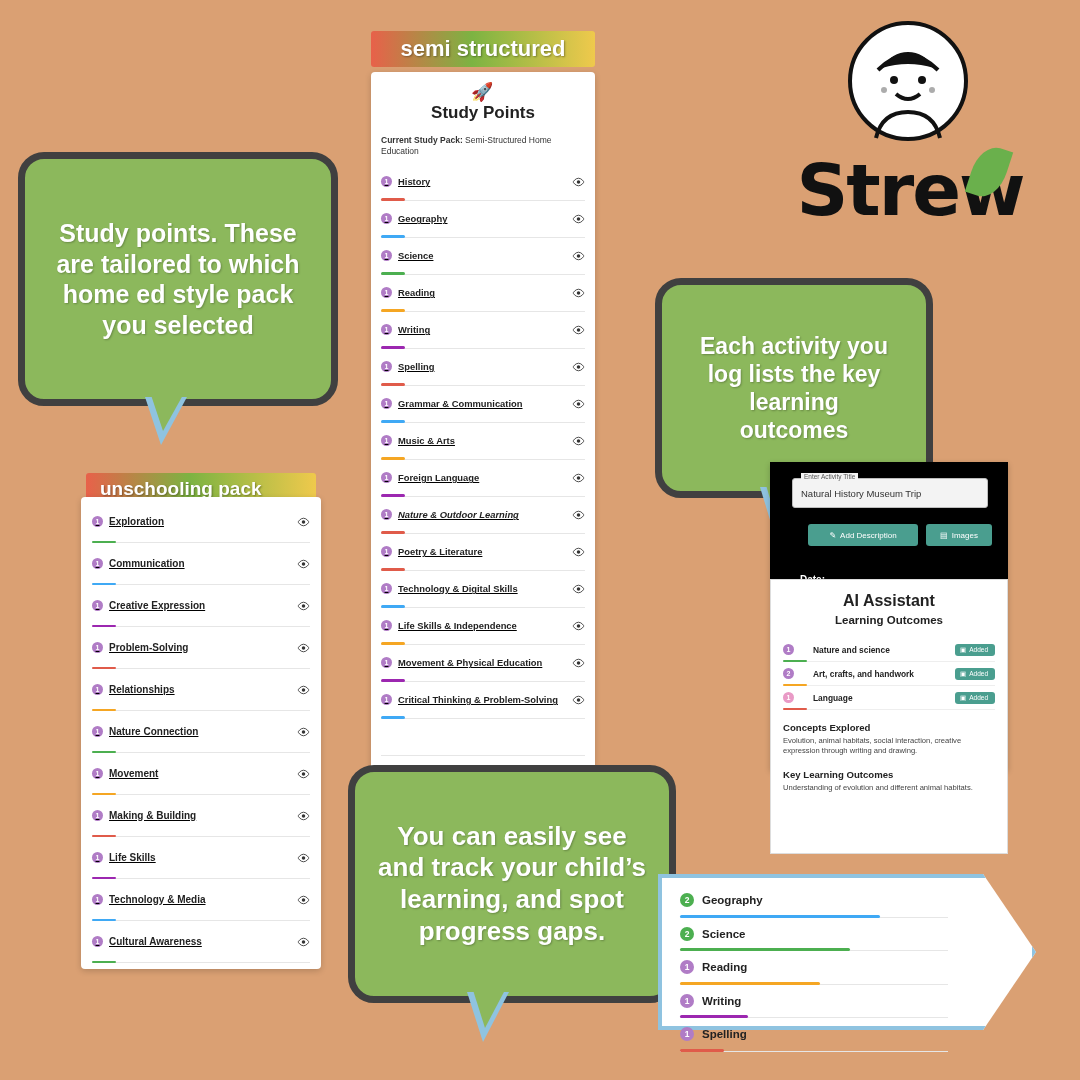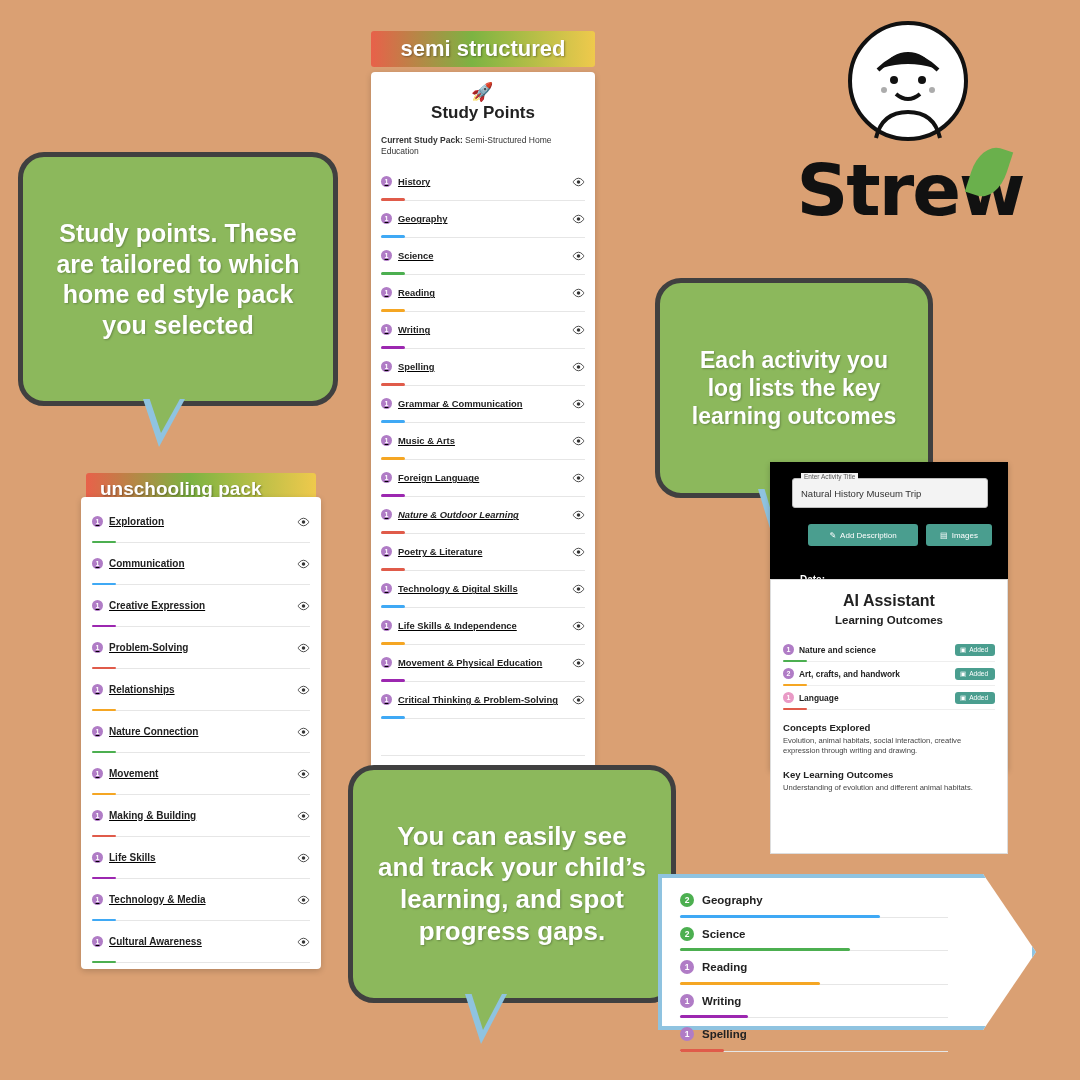--- a/index.html
+++ b/index.html
@@ -41,21 +41,21 @@
     position:absolute;border-radius:3px;padding:5px 14px;font-weight:bold;color:#fff;
     text-shadow:1px 1px 2px rgba(0,0,0,.35);
   }
   #tag-semi{left:371px;top:31px;width:224px;box-sizing:border-box;text-align:center;
     font-size:22px;background:linear-gradient(90deg,#e8614a 0%, #7cb342 45%, #efc94c 100%);}
   #tag-unschool{left:86px;top:473px;width:230px;box-sizing:border-box;text-align:left;
     font-size:19px;background:linear-gradient(90deg,#e8614a 0%, #7cb342 45%, #efc94c 100%);}
 
   
   .bubble{
-    position:absolute;background:#8cb85c;border:5px solid #404040;border-radius:26px;
+    position:absolute;background:#8cb85c;border:7px solid #404040;border-radius:26px;
     color:#fff;font-weight:bold;text-align:center;display:flex;align-items:center;
     justify-content:center;box-sizing:border-box;
     text-shadow:1px 1px 2px rgba(0,0,0,.25);line-height:1.22;
   }
   .bubble .tail,.bubble .tail-in{position:absolute;width:0;height:0;}
   #bubble1{left:18px;top:152px;width:320px;height:254px;font-size:25px;padding:0 22px;}
   #bubble1 .tail{left:120px;bottom:-46px;border-left:16px solid transparent;border-right:26px solid transparent;border-top:48px solid #8fc3e0;}
   #bubble1 .tail-in{left:126px;bottom:-32px;border-left:12px solid transparent;border-right:20px solid transparent;border-top:36px solid #8cb85c;}
 
   #bubble2{left:655px;top:278px;width:278px;height:220px;font-size:23px;padding:0 30px;}
@@ -77,21 +77,21 @@
            font-size:8px;display:flex;align-items:center;justify-content:center;gap:4px;}
   #act-btn-desc{left:38px;top:62px;width:110px;}
   #act-btn-img{left:156px;top:62px;width:66px;}
   .act-date{position:absolute;left:22px;top:112px;font-size:10px;font-weight:bold;color:#fff;margin-left:8px;}
   .ai-card{position:absolute;left:0;top:117px;width:238px;height:275px;background:#fff;border:1px solid #ddd;box-sizing:border-box;}
   .ai-title{text-align:center;font-size:16px;font-weight:bold;color:#222;margin-top:12px;}
   .ai-sub{text-align:center;font-size:11.5px;font-weight:bold;color:#222;margin-top:4px;}
   .ai-list{margin-top:12px;padding:0 12px;}
   .ai-row{position:relative;display:flex;align-items:center;min-height:23px;border-bottom:1px solid #eee;}
   .ai-row .sp-badge{margin-right:5px;}
-  .ai-label{font-size:8.4px;color:#222;flex:1;font-weight:bold;}
+  .ai-label{font-size:8.4px;color:#222;flex:1;font-weight:bold;margin-left:14px;}
   .added-pill{background:#4a9e8f;color:#fff;font-size:6.5px;border-radius:3px;padding:2px 7px 2px 5px;
               display:flex;align-items:center;gap:3px;}
   .ai-h{font-size:9.6px;font-weight:bold;color:#222;padding:0 12px;margin-top:12px;}
   .ai-p{font-size:7.6px;color:#444;padding:0 12px;margin-top:3px;line-height:1.35;}
 
   
   #arrow{position:absolute;left:658px;top:874px;width:378px;height:156px;}
   .arrow-bg{position:absolute;inset:0;background:#fff;border:4px solid #8fc3e0;
     clip-path:polygon(0 0, 86% 0, 100% 50%, 86% 100%, 0 100%);}
   .ar-list{position:absolute;left:22px;top:10px;width:268px;}

